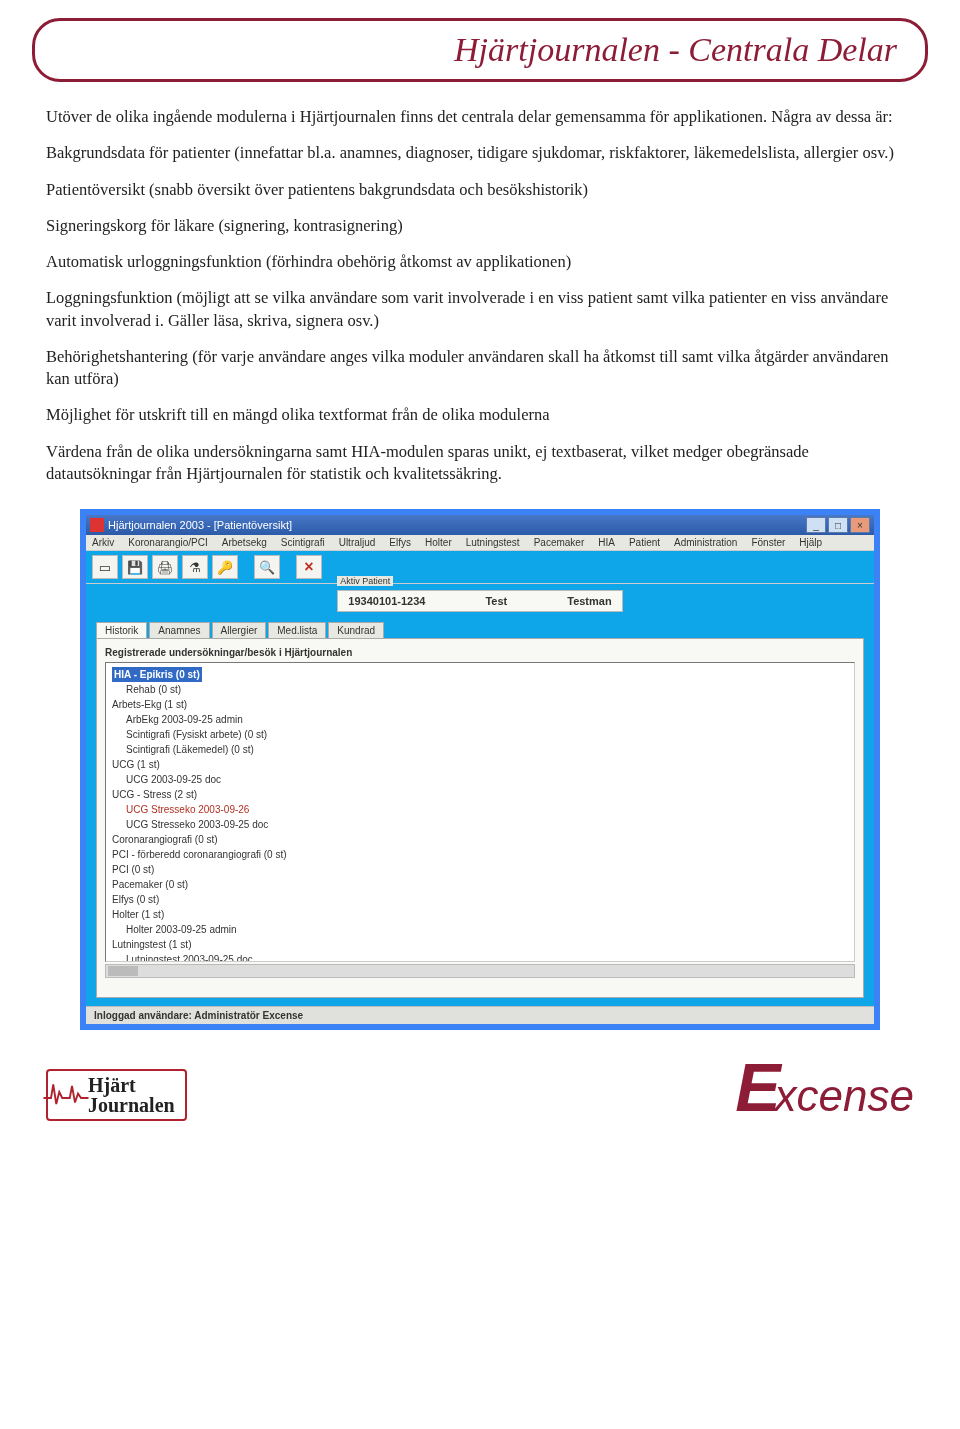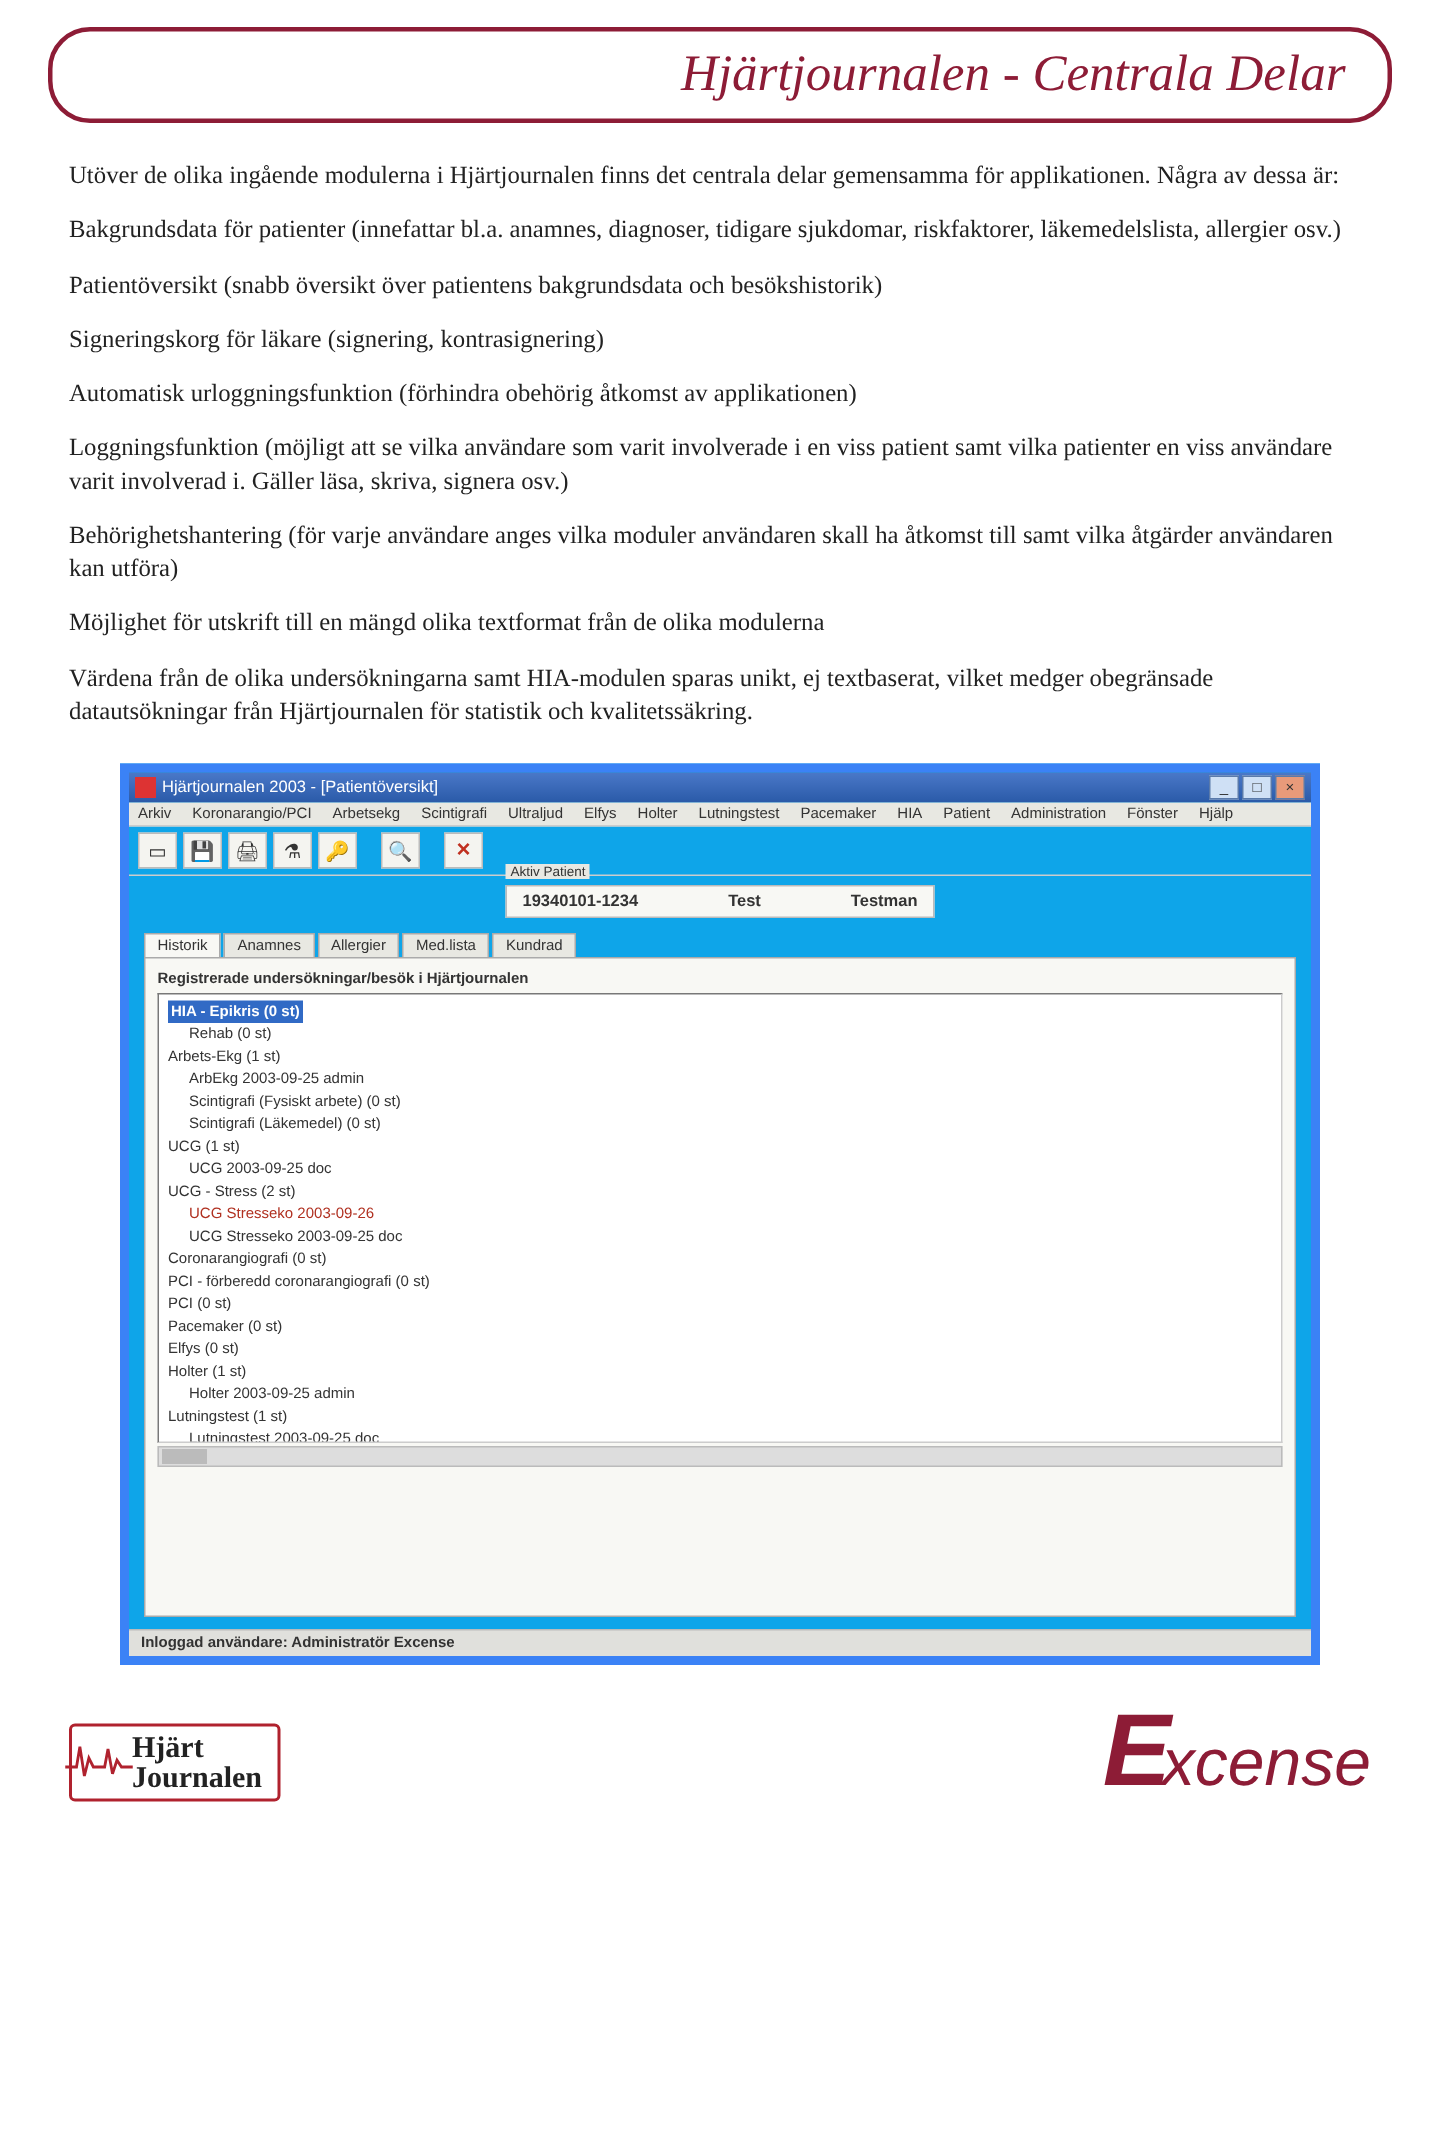--- a/index.html
+++ b/index.html
@@ -121,21 +121,21 @@
     padding: 2px 8px;
     background: #e8e8e2;
     font-size: 10px;
   }
   .tab.active { background: #f8f8f4; }
   .panel {
     margin: 0 10px 8px 10px;
     border: 1px solid #aaa;
     background: #f8f8f4;
     padding: 8px;
-    height: 440px;
+    height: 360px;
     position: relative;
   }
   .panel-title {
     font-weight: bold;
     font-size: 10px;
     margin-bottom: 4px;
   }
   .tree {
     border: 1px inset #ccc;
     background: #fff;

